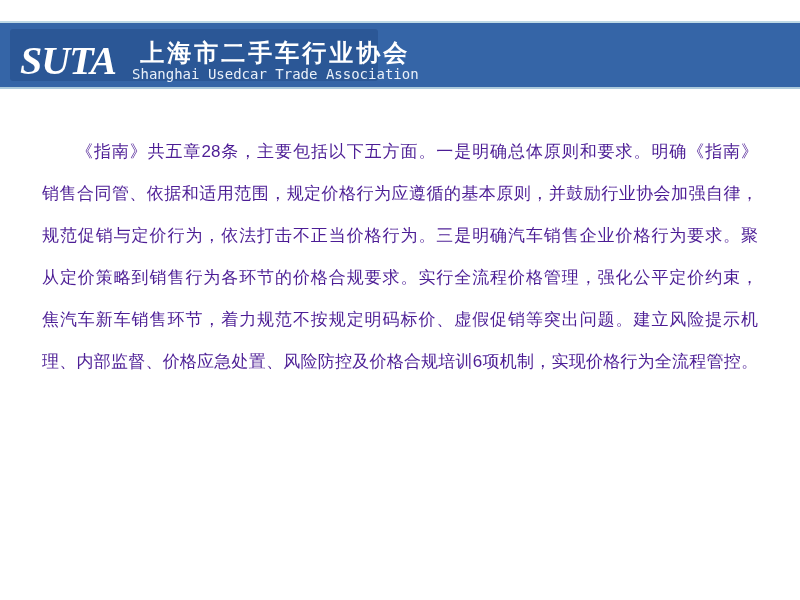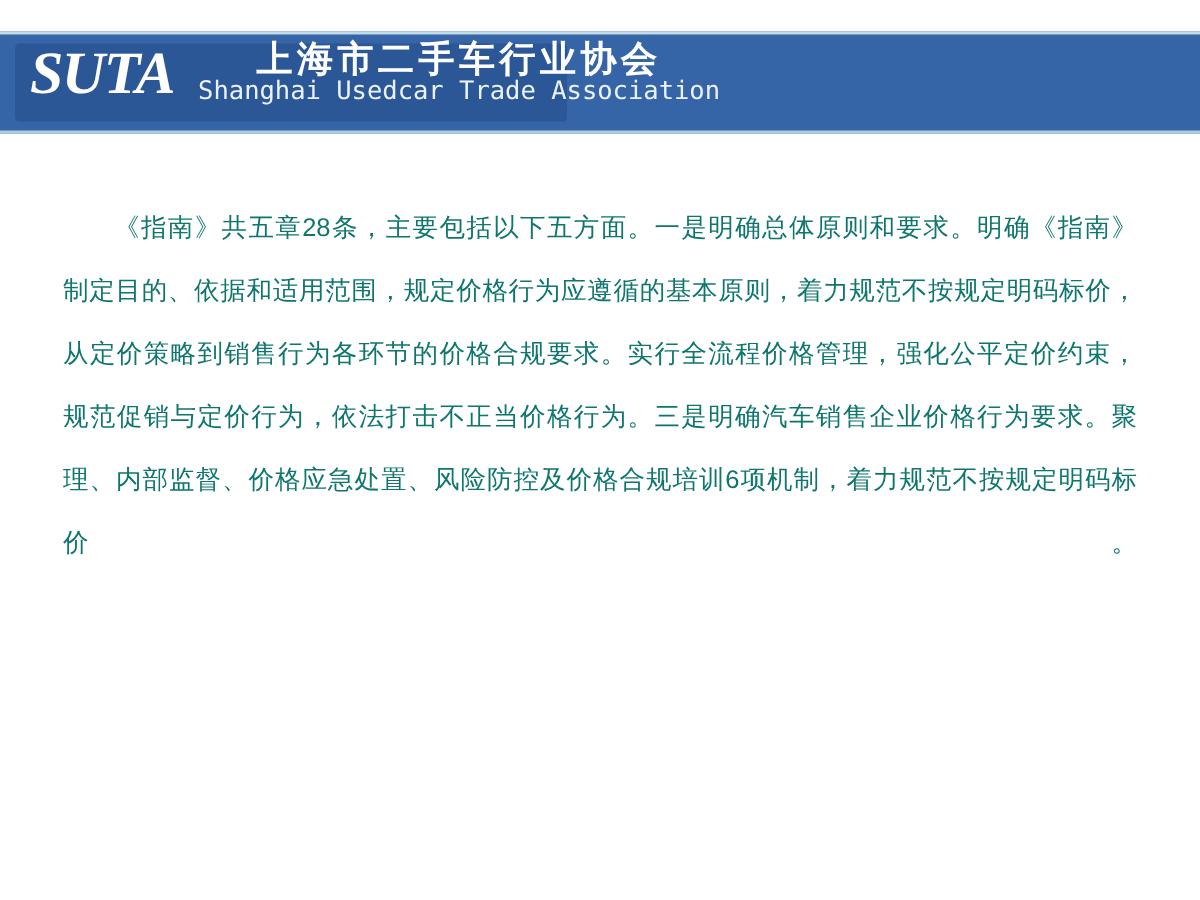--- a/index.html
+++ b/index.html
@@ -25,21 +25,21 @@
   }
   .logo-panel {
     position: absolute;
     left: 10px;
     top: 6px;
     width: 368px;
     height: 52px;
     background: #2b5796;
     border-radius: 3px;
     display: flex;
-    align-items: flex-start;
+    align-items: flex-end;
     box-sizing: border-box;
     padding-left: 10px;
   }
   .suta {
     font-family: "Liberation Serif", serif;
     font-style: italic;
     font-weight: bold;
     font-size: 40px;
     line-height: 1;
     color: #ffffff;
@@ -55,34 +55,34 @@
   .org-cn {
     font-family: Liberation Mono, monospace;
     font-weight: bold;
     font-size: 24px;
     line-height: 26px;
     letter-spacing: 3px;
     white-space: nowrap;
   }
   .org-en {
     font-family: "DejaVu Sans Mono", monospace;
-    font-size: 17px;
+    font-size: 14px;
     line-height: 13px;
     letter-spacing: 0px;
     white-space: nowrap;
     color: #eaf1f9;
   }
 
   
   .body-text {
     position: absolute;
     left: 42px;
     top: 131px;
     width: 716px;
-    color: #0f766e;
+    color: #4c1d95;
     font-size: 17px;
   }
   .line {
     margin: 0;
     height: 42px;
     line-height: 42px;
     text-align: justify;
     text-align-last: justify;
     overflow: visible;
   }
@@ -99,19 +99,20 @@
       <span class="suta">SUTA</span>
       <div class="names">
         <div class="org-cn">上海市二手车行业协会</div>
         <div class="org-en">Shanghai Usedcar Trade Association</div>
       </div>
     </div>
   </header>
 
   <main class="body-text">
     <p class="line first">《指南》共五章28条，主要包括以下五方面。一是明确总体原则和要求。明确《指南》</p>
-    <p class="line">制定目的、依据和适用范围，规定价格行为应遵循的基本原则，着力规范不按规定明码标价，</p>
+    <p class="line">销售合同管、依据和适用范围，规定价格行为应遵循的基本原则，并鼓励行业协会加强自律，</p>
+    <p class="line">规范促销与定价行为，依法打击不正当价格行为。三是明确汽车销售企业价格行为要求。聚</p>
     <p class="line">从定价策略到销售行为各环节的价格合规要求。实行全流程价格管理，强化公平定价约束，</p>
-    <p class="line">规范促销与定价行为，依法打击不正当价格行为。三是明确汽车销售企业价格行为要求。聚</p>
-    <p class="line">理、内部监督、价格应急处置、风险防控及价格合规培训6项机制，着力规范不按规定明码标价。</p>
+    <p class="line">焦汽车新车销售环节，着力规范不按规定明码标价、虚假促销等突出问题。建立风险提示机</p>
+    <p class="line">理、内部监督、价格应急处置、风险防控及价格合规培训6项机制，实现价格行为全流程管控。</p>
   </main>
 
 </div>
 
 </body></html>

